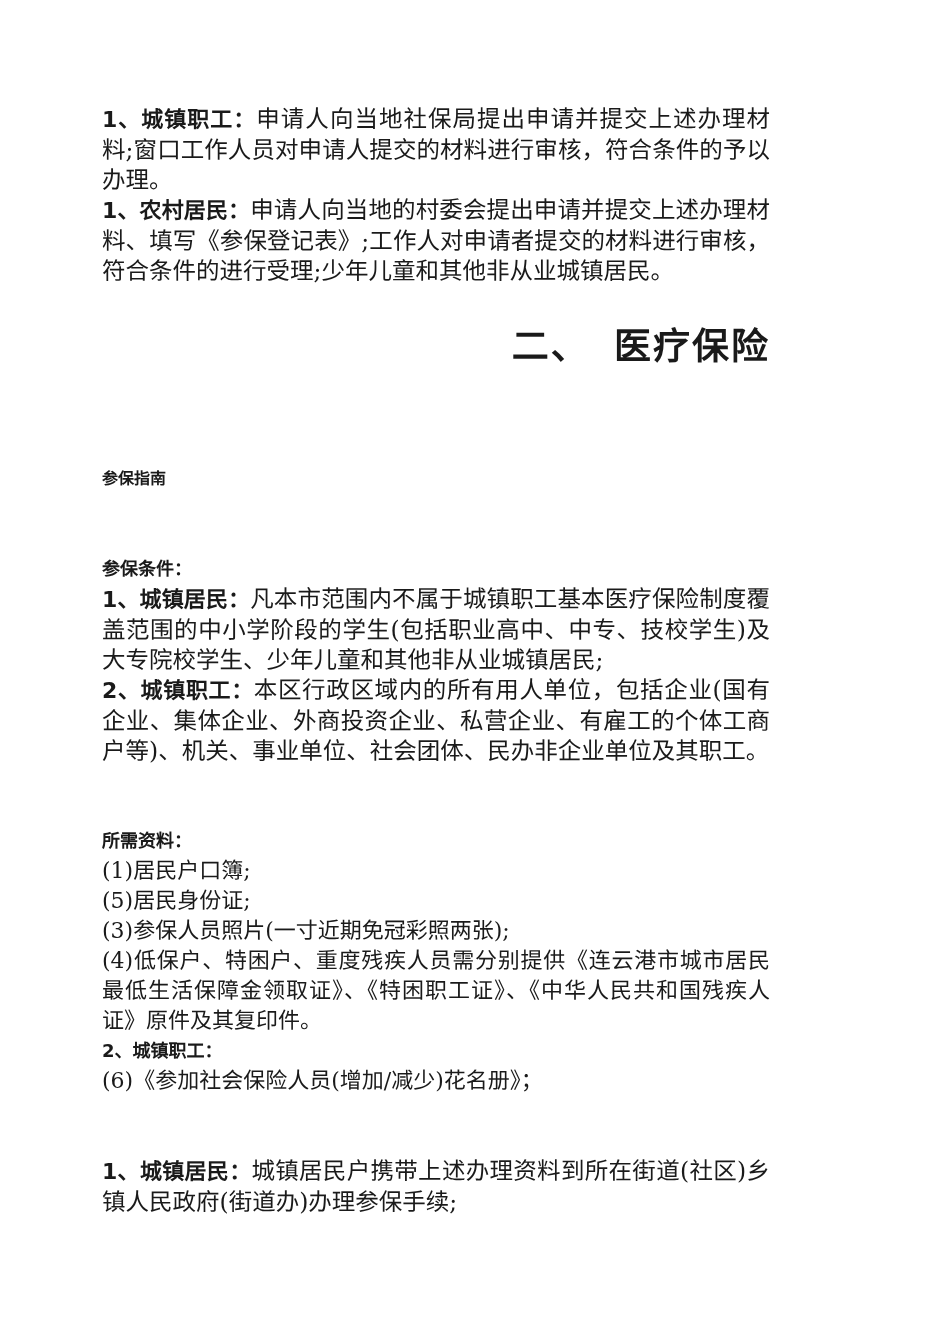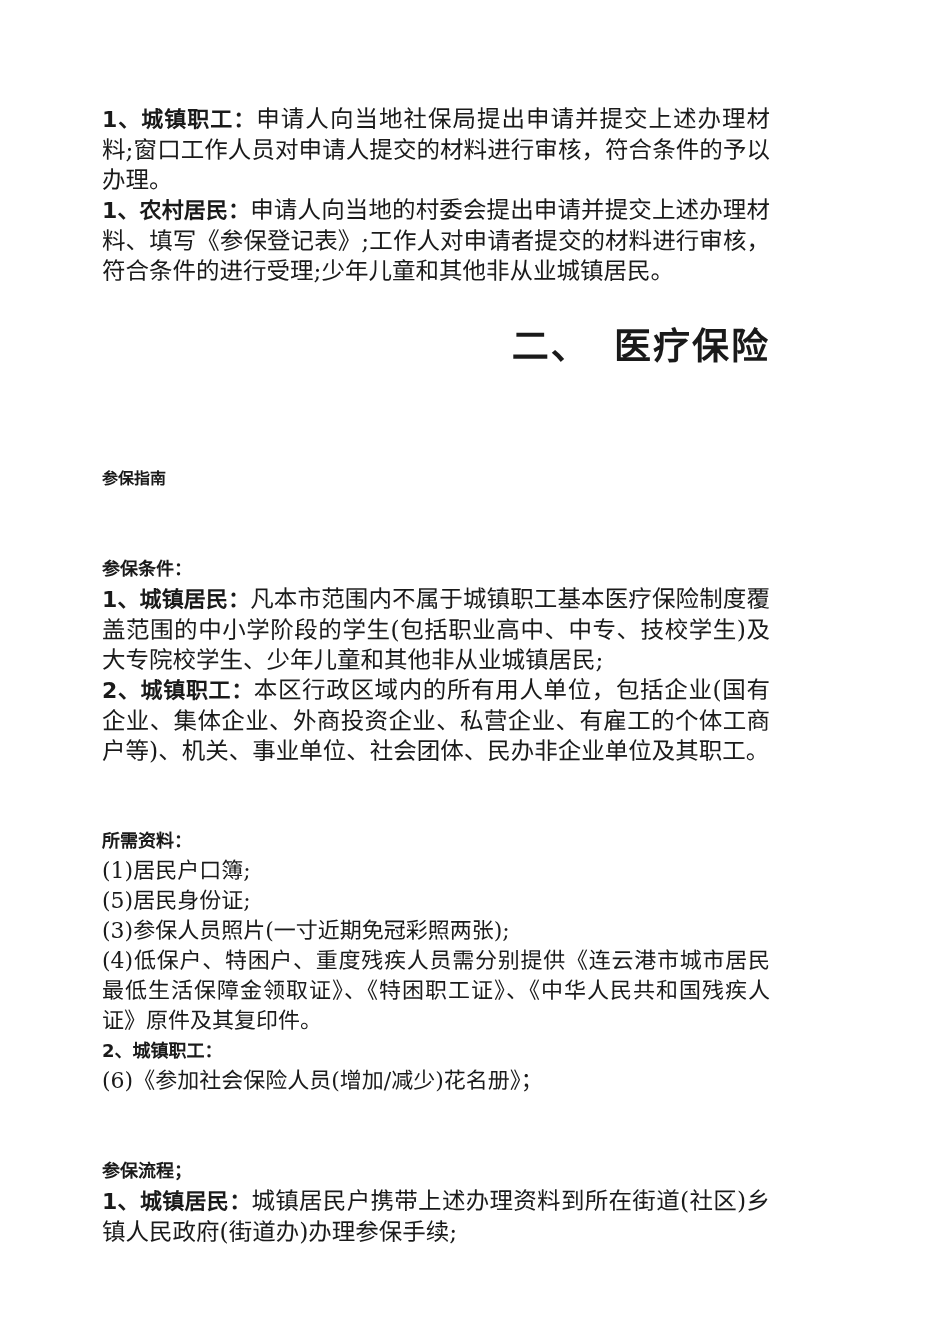--- a/index.html
+++ b/index.html
@@ -126,19 +126,18 @@
 
       <div>
         <p class="label">2、城镇职工：</p>
         <p class="item">(6)《参加社会保险人员(增加/减少)花名册》；</p>
       </div>
     </div>
 
     <div class="gap-sm"></div>
 
     <div>
-      <p class="label">参保流程；</p>
       <p class="para"><span class="lead">1、城镇居民：</span><span>城镇居民户携带上述办理资料到所在街道(社区)乡镇人民政府(街道办)办理参保手续;</span></p>
 
     </div>
 
   </div>
 </div>
 
 </body></html>

